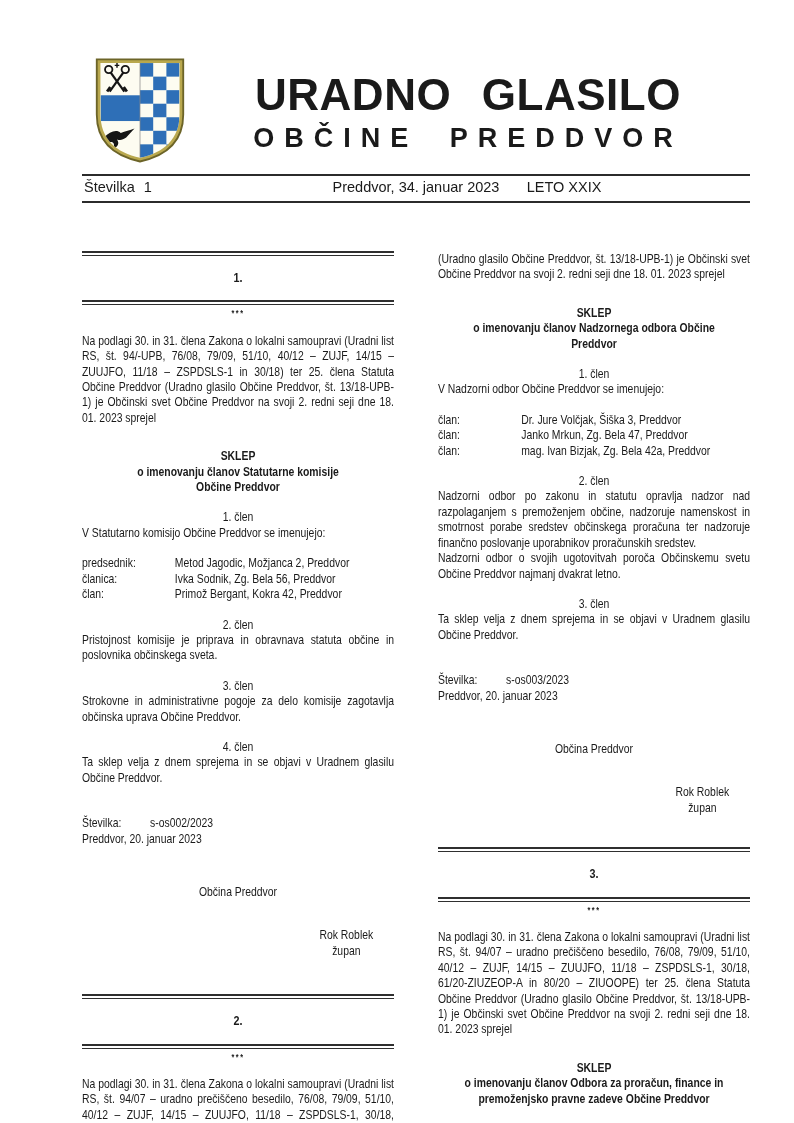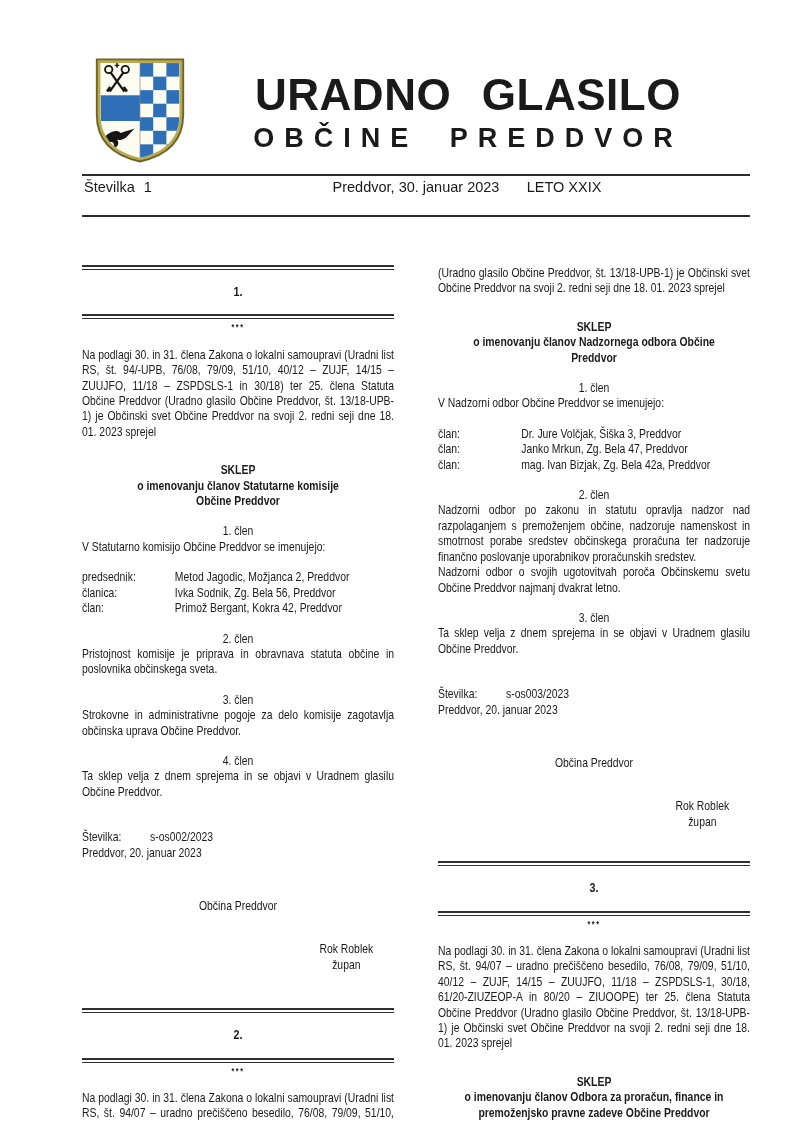--- a/index.html
+++ b/index.html
@@ -12,21 +12,21 @@
 
   
   .masthead { display:flex; align-items:flex-start; }
   .crest { width:92px; height:108px; margin-left:12px; flex:none; }
   .mast-titles { flex:1; text-align:center; padding-top:16px; }
   .title1 { font-size:44px; font-weight:bold; letter-spacing:0.5px; word-spacing:18px; line-height:1.05; }
   .title2 { font-size:27px; font-weight:bold; letter-spacing:10px; word-spacing:14px; margin-top:5px; }
 
   .meta-bar {
     margin-top:10px; border-top:2px solid #2b2b2b; border-bottom:2px solid #2b2b2b;
-    display:flex; align-items:baseline; padding:3px 2px 20px 2px; font-size:14.5px;
+    display:flex; align-items:baseline; padding:3px 2px 6px 2px; font-size:14.5px;
   }
   .meta-bar > span { flex:1; }
   .meta-issue { text-align:left; word-spacing:5px; }
   .meta-date { text-align:center; }
   .meta-year { text-align:left; }
 
   
   .columns { display:flex; gap:44px; margin-top:48px; }
   .col { flex:0 0 312px; width:312px; }
   
@@ -108,21 +108,21 @@
         </g>
       </svg>
       <div class="mast-titles">
         <div class="title1">URADNO GLASILO</div>
         <div class="title2">OBČINE PREDDVOR</div>
       </div>
     </div>
 
     <div class="meta-bar">
       <span class="meta-issue">Številka 1</span>
-      <span class="meta-date">Preddvor,  30. januar 2023</span>
+      <span class="meta-date">Preddvor,  34. januar 2023</span>
       <span class="meta-year">LETO XXIX</span>
     </div>
 
     <div class="columns">
 
       <div class="col">
         <div class="col-inner">
 
           <div>
             <div class="drule"></div>

